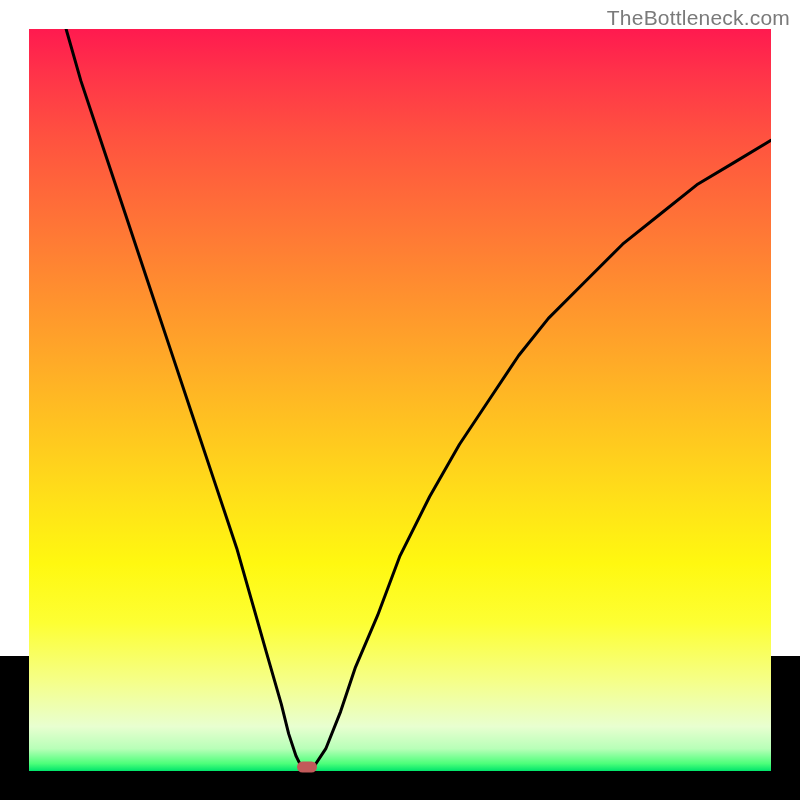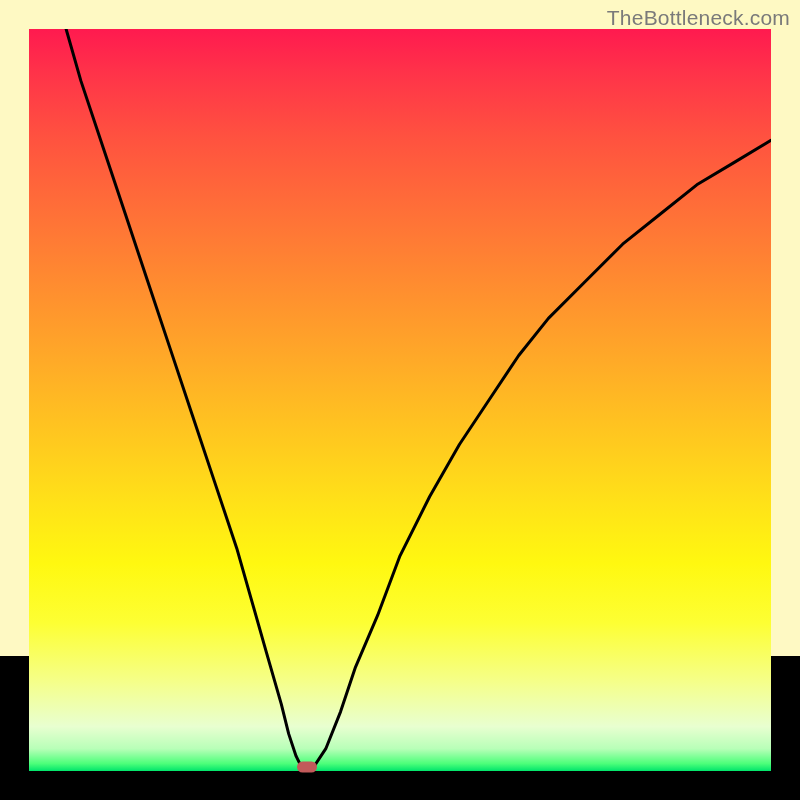--- a/index.html
+++ b/index.html
@@ -8,21 +8,21 @@
     width: 800px;
     height: 800px;
     overflow: hidden;
     background: #000;
     font-family: Arial, Helvetica, sans-serif;
   }
   .frame {
     position: relative;
     width: 800px;
     height: 656px;
-    background: #fef9c3;
+    background: #ffffff;
   }
   .plot {
     position: absolute;
     left: 29px;
     top: 29px;
     width: 742px;
     height: 742px;
     
     background: linear-gradient(to bottom,
       #ff1a4f 0%,

